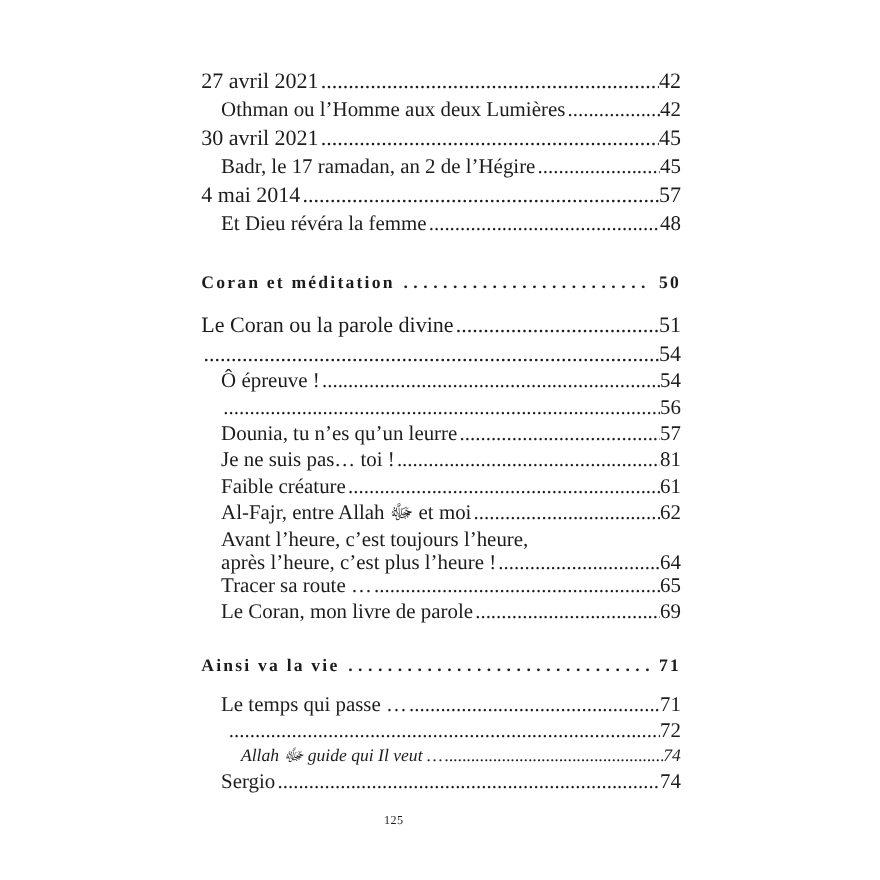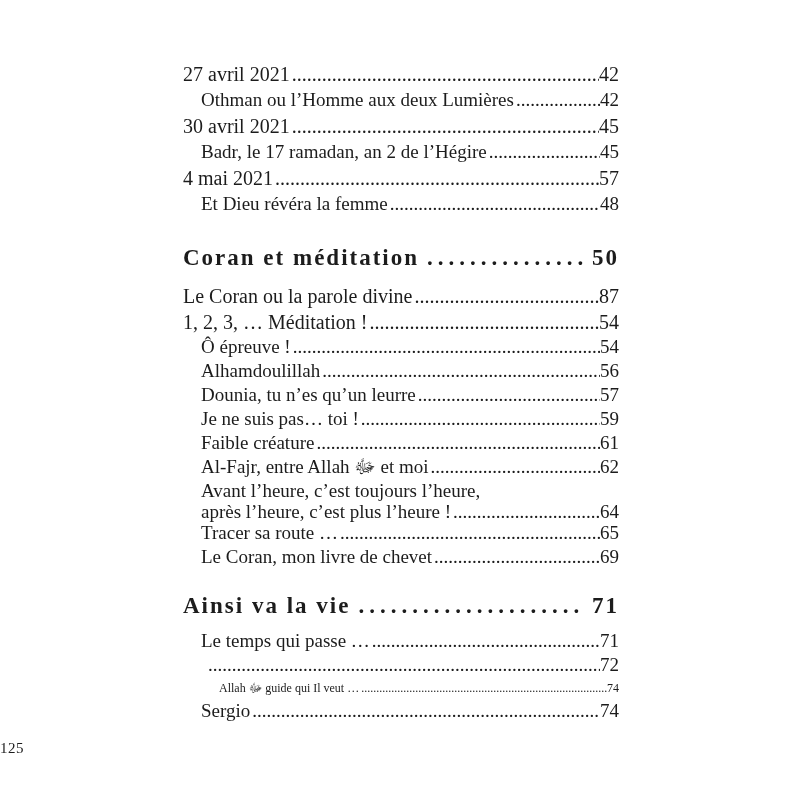--- a/index.html
+++ b/index.html
@@ -42,47 +42,47 @@
   .dots::after {
     content: "................................................................................................................................................................";
   }
   .pg { white-space: nowrap; }
 
   
   .l1 { font-size: 20px; line-height: 26px; }
   .l2 { font-size: 19px; line-height: 24px; padding-left: 18px; }
   .s1.l2 { line-height: 26px; }
   .l2b { padding-left: 23px; }
-  .l3 { font-size: 12px; line-height: 22px; padding-left: 36px; }
+  .l3 { font-size: 16px; line-height: 22px; padding-left: 36px; font-style: italic; }
   .wrap1 { line-height: 23px; }
   .wrap2 { line-height: 19px; }
   .mt4 { margin-top: 4px; }
 
   
   .h {
     display: flex;
     align-items: baseline;
-    font-size: 23px;
+    font-size: 16px;
     line-height: 30px;
     font-weight: bold;
     letter-spacing: 2px;
   }
   .h .dots { margin-left: 8px; }
   .h .dots::after { letter-spacing: 5px; }
   .h .pg { padding-left: 9px; letter-spacing: 2px; }
   .h1 { margin: 26px 0 10px 0; }
   .h2 { margin: 22px 0 8px 0; }
 
   .folio {
     position: absolute;
     left: 0;
     right: 0;
     top: 740px;
-    text-align: left;
-    font-size: 15px;
+    text-align: center;
+    font-size: 11px;
     letter-spacing: 0.5px;
   }
 </style>
 </head>
 <body>
 
 <div class="page">
   <div class="toc">
 
     <div class="r l1 s1">
@@ -99,65 +99,63 @@
       <span class="lbl">30 avril 2021</span>
       <span class="dots"></span>
       <span class="pg">45</span>
     </div>
     <div class="r l2 s1">
       <span class="lbl">Badr, le 17 ramadan, an 2 de l’Hégire</span>
       <span class="dots"></span>
       <span class="pg">45</span>
     </div>
     <div class="r l1 s1">
-      <span class="lbl">4 mai 2021</span>
+      <span class="lbl">4 mai 2014</span>
       <span class="dots"></span>
       <span class="pg">57</span>
     </div>
     <div class="r l2 s1">
       <span class="lbl">Et Dieu révéra la femme</span>
       <span class="dots"></span>
       <span class="pg">48</span>
     </div>
 
     <div class="h h1">
       <span class="lbl">Coran et méditation</span>
       <span class="dots"></span>
       <span class="pg">50</span>
     </div>
 
     <div class="r l1 mt4">
       <span class="lbl">Le Coran ou la parole divine</span>
       <span class="dots"></span>
-      <span class="pg">87</span>
+      <span class="pg">51</span>
     </div>
     <div class="r l1">
-      <span class="lbl">1, 2, 3, … Méditation !</span>
       <span class="dots"></span>
       <span class="pg">54</span>
     </div>
     <div class="r l2">
       <span class="lbl">Ô épreuve !</span>
       <span class="dots"></span>
       <span class="pg">54</span>
     </div>
     <div class="r l2">
-      <span class="lbl">Alhamdoulillah</span>
       <span class="dots"></span>
       <span class="pg">56</span>
     </div>
     <div class="r l2">
       <span class="lbl">Dounia, tu n’es qu’un leurre</span>
       <span class="dots"></span>
       <span class="pg">57</span>
     </div>
     <div class="r l2">
       <span class="lbl">Je ne suis pas… toi !</span>
       <span class="dots"></span>
-      <span class="pg">59</span>
+      <span class="pg">81</span>
     </div>
     <div class="r l2">
       <span class="lbl">Faible créature</span>
       <span class="dots"></span>
       <span class="pg">61</span>
     </div>
     <div class="r l2">
       <span class="lbl">Al-Fajr, entre Allah ﷻ et moi</span>
       <span class="dots"></span>
       <span class="pg">62</span>
@@ -169,21 +167,21 @@
       <span class="lbl">après l’heure, c’est plus l’heure !</span>
       <span class="dots"></span>
       <span class="pg">64</span>
     </div>
     <div class="r l2">
       <span class="lbl">Tracer sa route …</span>
       <span class="dots"></span>
       <span class="pg">65</span>
     </div>
     <div class="r l2">
-      <span class="lbl">Le Coran, mon livre de chevet</span>
+      <span class="lbl">Le Coran, mon livre de parole</span>
       <span class="dots"></span>
       <span class="pg">69</span>
     </div>
 
     <div class="h h2">
       <span class="lbl">Ainsi va la vie</span>
       <span class="dots"></span>
       <span class="pg">71</span>
     </div>
 

